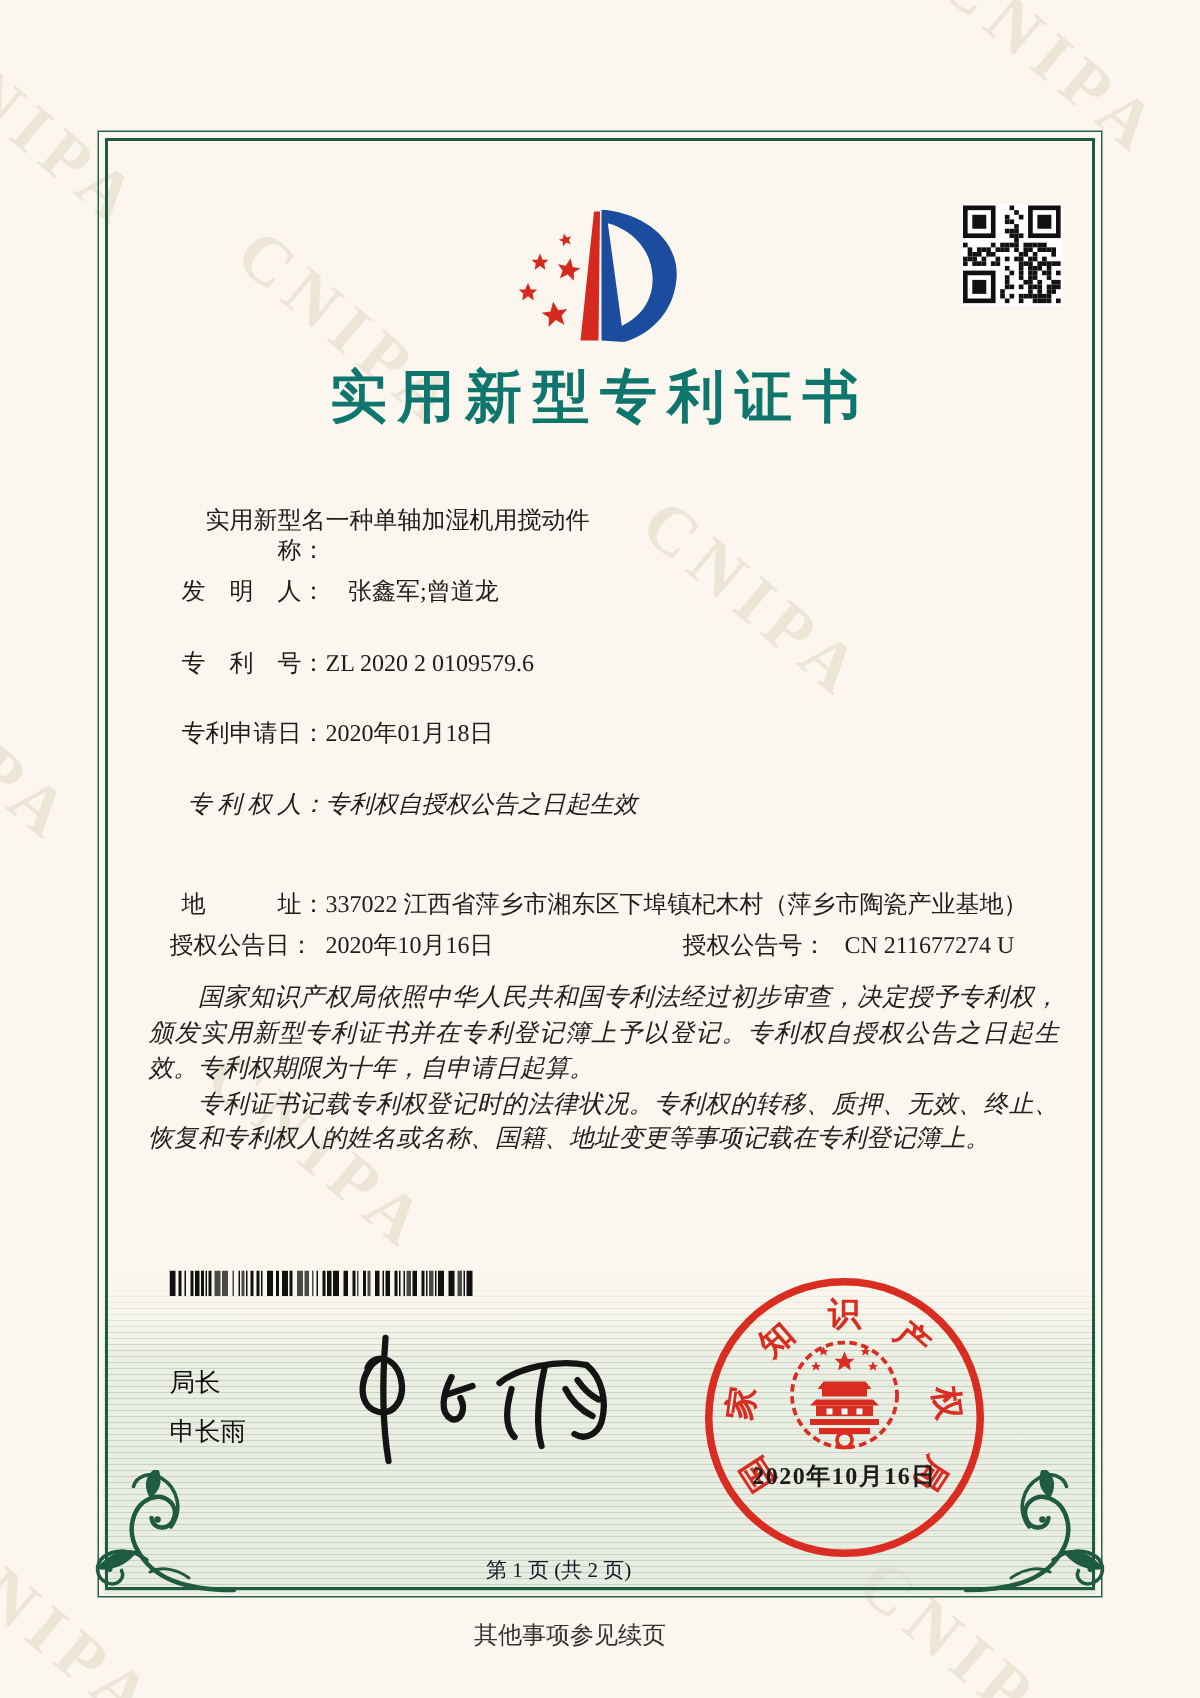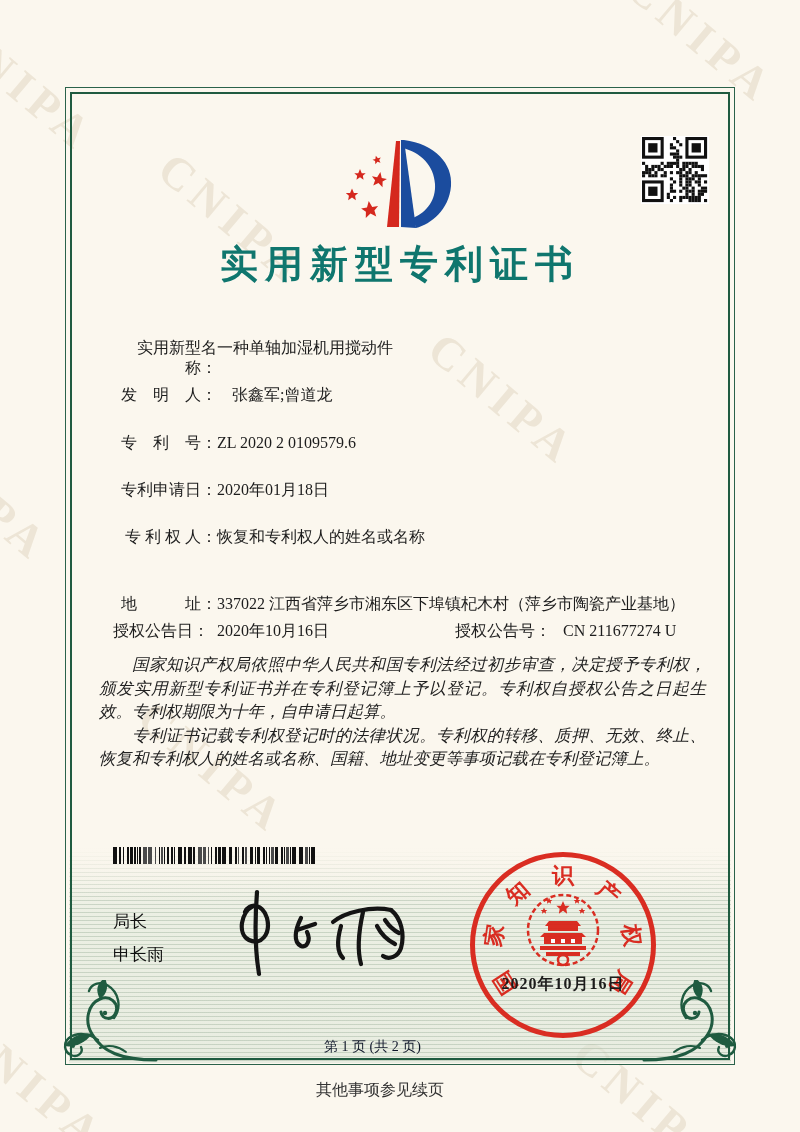--- a/index.html
+++ b/index.html
@@ -296,23 +296,23 @@
     <span class="f-value">张鑫军;曾道龙</span>
   </div>
   <div class="field" style="top:433px;font-family:Liberation Serif, serif;">
     <span class="f-label">专　利　号：</span>
     <span class="f-value">ZL 2020 2 0109579.6</span>
   </div>
   <div class="field" style="top:480px;">
     <span class="f-label">专利申请日：</span>
     <span class="f-value">2020年01月18日</span>
   </div>
-  <div class="field" style="top:527px;">
+  <div class="field" style="top:527px;font-style:italic;">
     <span class="f-label">专 利 权 人：</span>
-    <span class="f-value">恢复和专利权人的姓名或名称</span>
+    <span class="f-value">专利权自授权公告之日起生效</span>
   </div>
   <div class="field" style="top:594px;">
     <span class="f-label">地　　　址：</span>
     <span class="f-value" style="width:490px;">337022 江西省萍乡市湘东区下埠镇杞木村（萍乡市陶瓷产业基地）</span>
   </div>
 
   <div class="grant-row">
     <span>授权公告日：</span>
     <span class="g-value1">2020年10月16日</span>
     <span class="g-label2">授权公告号：</span>

